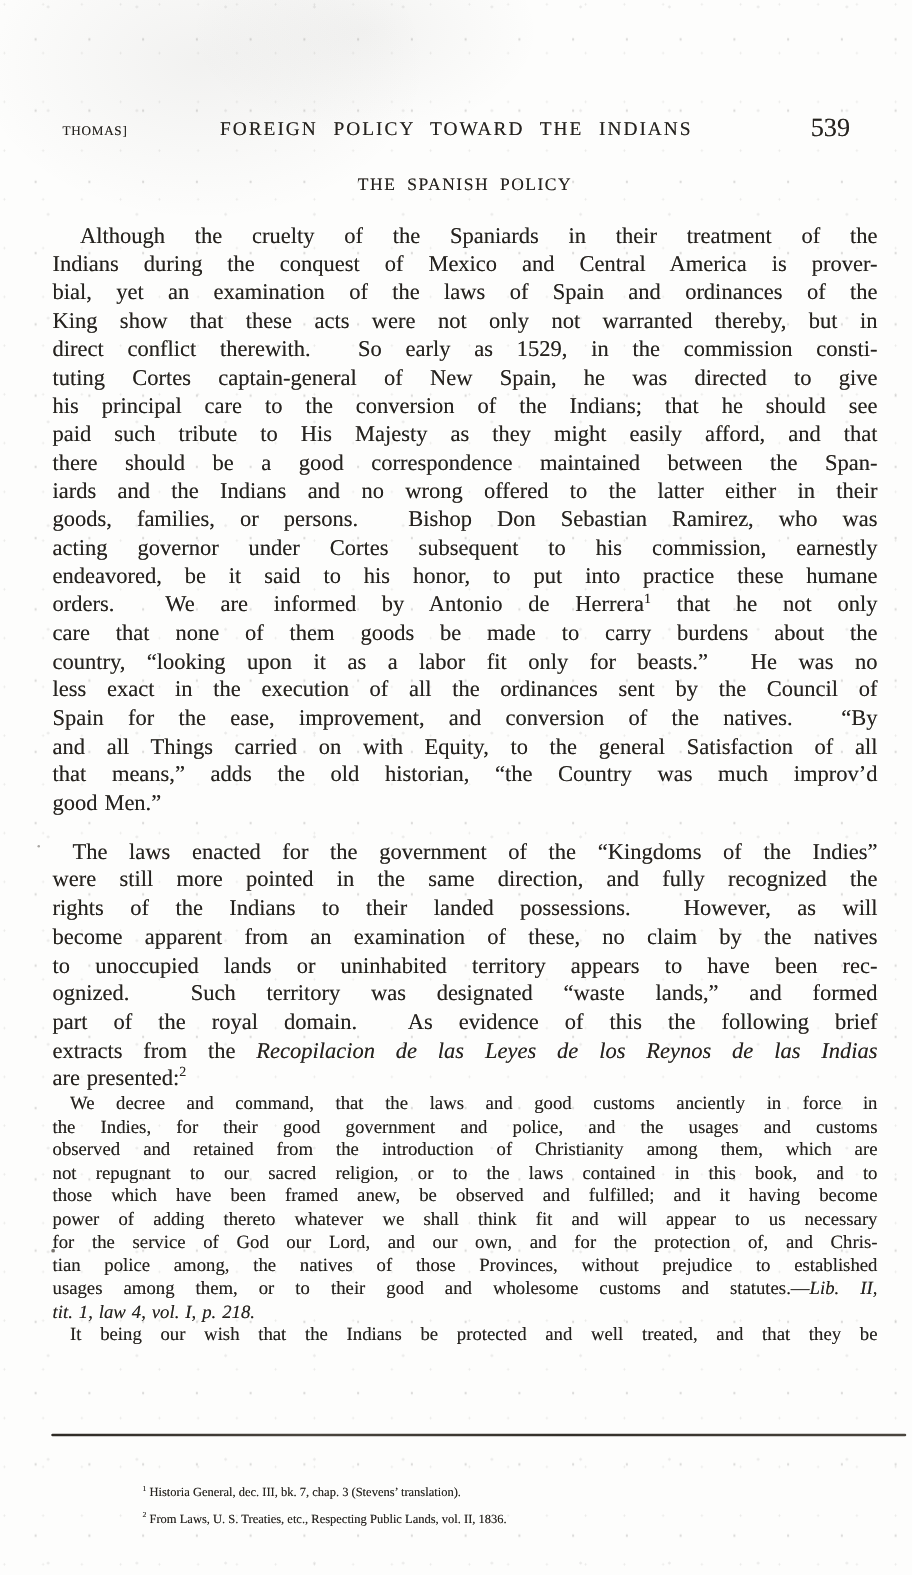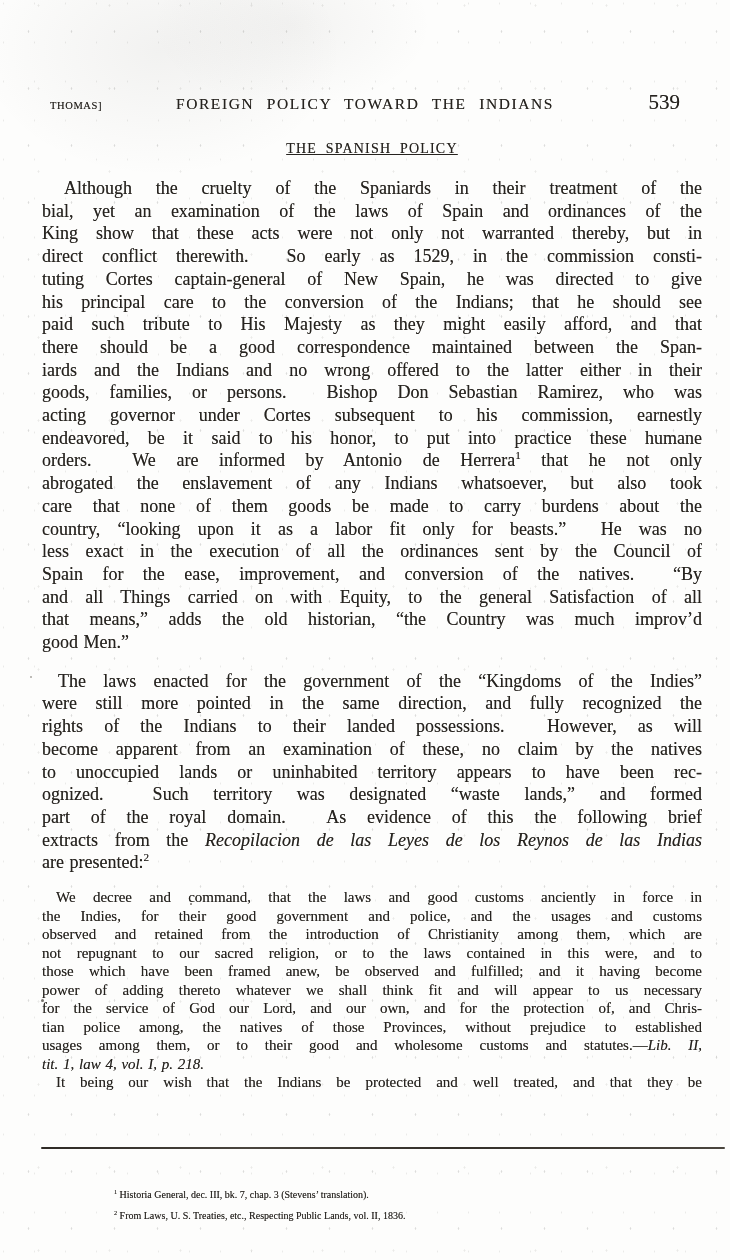--- a/index.html
+++ b/index.html
@@ -68,21 +68,20 @@
 
   .section-title {
     position: absolute;
     top: 141px;
     left: 42px;
     width: 660px;
     text-align: center;
     font-size: 14px;
     letter-spacing: 1.2px;
     word-spacing: 4px;
-    text-decoration: underline;
   }
 
   .content {
     position: absolute;
     top: 177px;
     left: 42px;
     width: 660px;
   }
 
   .para {
@@ -96,21 +95,21 @@
     text-align: justify;
     text-align-last: justify;
     white-space: normal;
   }
   .line.last {
     text-align-last: auto;
   }
   .para > .line:first-child { text-indent: 22px; }
 
   .blockquote {
-    margin-top: 14px;
+    margin-top: 0;
     font-size: 15px;
     line-height: 18.5px;
   }
   .blockquote .para { font-size: 15px; line-height: 18.5px; }
   .blockquote .para + .para { margin-top: 0; }
   .blockquote .para > .line:first-child { text-indent: 14px; }
 
   .para2-indent > .line:first-child { text-indent: 16px !important; margin-top: 16px; }
 
   sup {
@@ -161,33 +160,33 @@
     <span class="kicker">THOMAS]</span>
     <span class="running-title">FOREIGN POLICY TOWARD THE INDIANS</span>
     <span class="page-number">539</span>
   </div>
 
   <div class="section-title">THE SPANISH POLICY</div>
 
   <div class="content">
     <div class="para">
         <div class="line">Although the cruelty of the Spaniards in their treatment of the</div>
+        <div class="line">Indians during the conquest of Mexico and Central America is prover-</div>
         <div class="line">bial, yet an examination of the laws of Spain and ordinances of the</div>
         <div class="line">King show that these acts were not only not warranted thereby, but in</div>
         <div class="line">direct conflict therewith.&nbsp; So early as 1529, in the commission consti-</div>
         <div class="line">tuting Cortes captain-general of New Spain, he was directed to give</div>
         <div class="line">his principal care to the conversion of the Indians; that he should see</div>
         <div class="line">paid such tribute to His Majesty as they might easily afford, and that</div>
         <div class="line">there should be a good correspondence maintained between the Span-</div>
         <div class="line">iards and the Indians and no wrong offered to the latter either in their</div>
         <div class="line">goods, families, or persons.&nbsp; Bishop Don Sebastian Ramirez, who was</div>
         <div class="line">acting governor under Cortes subsequent to his commission, earnestly</div>
         <div class="line">endeavored, be it said to his honor, to put into practice these humane</div>
         <div class="line">orders.&nbsp; We are informed by Antonio de Herrera<sup>1</sup> that he not only</div>
-        <div class="line">abrogated the enslavement of any Indians whatsoever, but also took</div>
         <div class="line">care that none of them goods be made to carry burdens about the</div>
         <div class="line">country, “looking upon it as a labor fit only for beasts.”&nbsp; He was no</div>
         <div class="line">less exact in the execution of all the ordinances sent by the Council of</div>
         <div class="line">Spain for the ease, improvement, and conversion of the natives.&nbsp; “By</div>
         <div class="line">and all Things carried on with Equity, to the general Satisfaction of all</div>
         <div class="line">that means,” adds the old historian, “the Country was much improv’d</div>
         <div class="line last">good Men.”</div>
       </div>
     <div class="para para2-indent">
         <div class="line">The laws enacted for the government of the “Kingdoms of the Indies”</div>
@@ -199,21 +198,21 @@
         <div class="line">part of the royal domain.&nbsp; As evidence of this the following brief</div>
         <div class="line">extracts from the <em>Recopilacion de las Leyes de los Reynos de las Indias</em></div>
         <div class="line last">are presented:<sup>2</sup></div>
       </div>
 
     <div class="blockquote">
       <div class="para">
           <div class="line">We decree and command, that the laws and good customs anciently in force in</div>
           <div class="line">the Indies, for their good government and police, and the usages and customs</div>
           <div class="line">observed and retained from the introduction of Christianity among them, which are</div>
-          <div class="line">not repugnant to our sacred religion, or to the laws contained in this were, and to</div>
+          <div class="line">not repugnant to our sacred religion, or to the laws contained in this book, and to</div>
           <div class="line">those which have been framed anew, be observed and fulfilled; and it having become</div>
           <div class="line">power of adding thereto whatever we shall think fit and will appear to us necessary</div>
           <div class="line">for the service of God our Lord, and our own, and for the protection of, and Chris-</div>
           <div class="line">tian police among, the natives of those Provinces, without prejudice to established</div>
           <div class="line">usages among them, or to their good and wholesome customs and statutes.—<em>Lib. II,</em></div>
           <div class="line last"><em>tit. 1, law 4, vol. I, p. 218.</em></div>
         </div>
       <div class="para">
           <div class="line">It being our wish that the Indians be protected and well treated, and that they be</div>
         </div>

